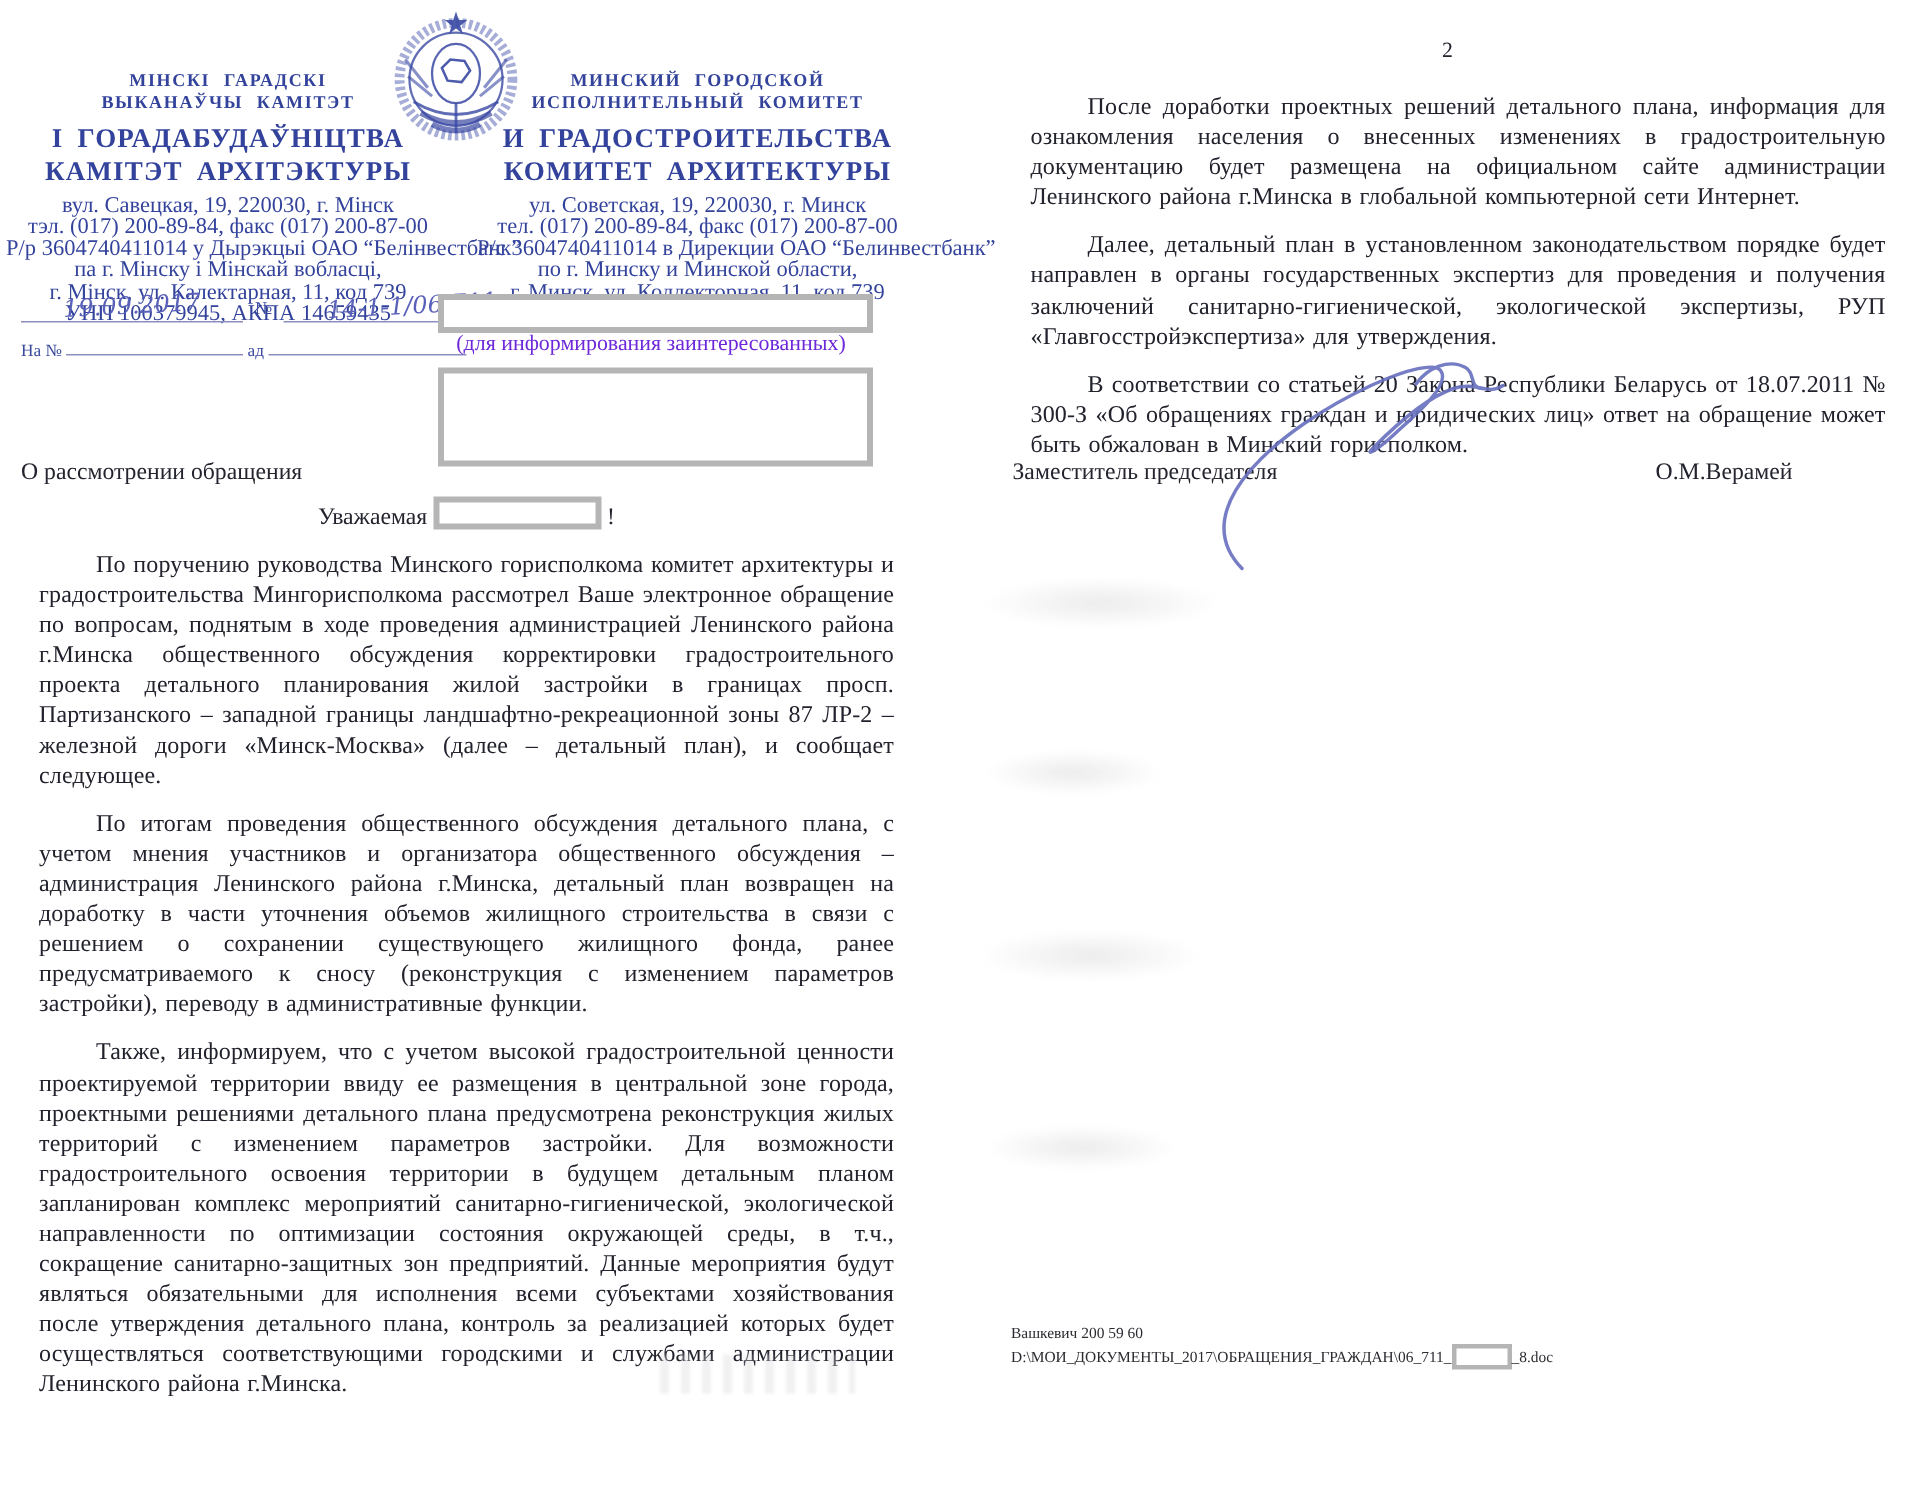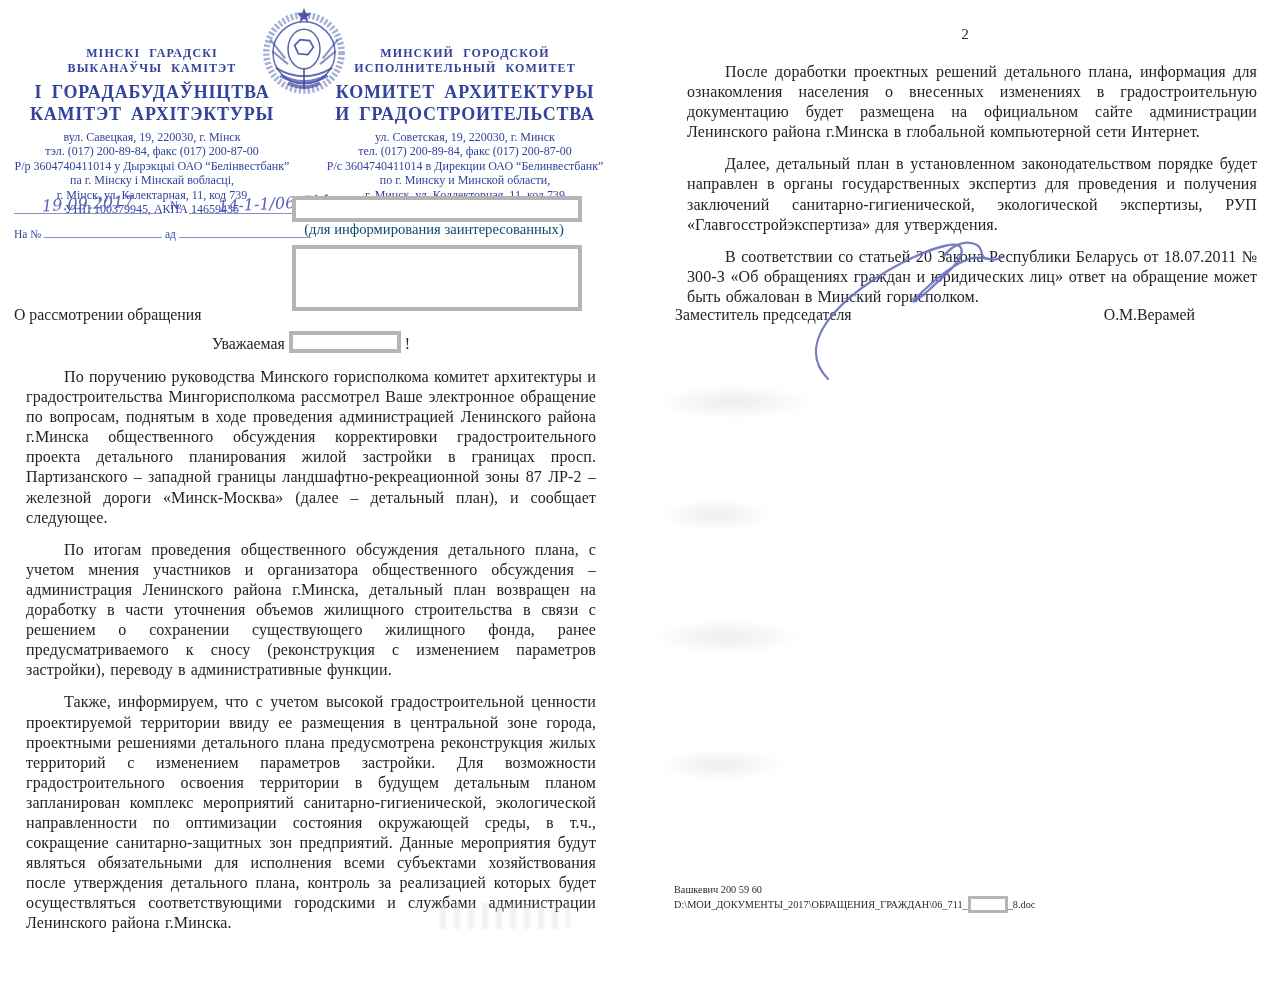--- a/index.html
+++ b/index.html
@@ -11,36 +11,36 @@
   #page1{left:0;width:632px;height:1002px;}
   #page2{left:660px;width:620px;height:1002px;}
 
   
   .lh-col{position:absolute;text-align:center;color:#33439c;}
   #lh-left{left:4px;top:46px;width:296px;}
   #lh-right{left:318px;top:46px;width:294px;}
   .lh-org{font-size:12px;font-weight:600;letter-spacing:1.1px;word-spacing:5px;line-height:15px;}
   .lh-title{font-size:18px;font-weight:700;letter-spacing:.8px;word-spacing:4px;line-height:22px;}
   .lh-title-wrap{margin-top:5px;}
-  .lh-addr{font-size:12px;line-height:14.4px;margin-top:5px;white-space:nowrap;font-family:Liberation Serif, serif;}
+  .lh-addr{font-size:15px;line-height:14.4px;margin-top:5px;white-space:nowrap;font-family:Liberation Serif, serif;}
   #arms{position:absolute;left:257px;top:2px;}
 
   
   .printed-blue{color:#39499e;}
   .hw{font-style:italic;color:#5a61b8;font-family:"DejaVu Serif",serif;}
   .uline{display:inline-block;border-bottom:1.4px solid #8a8fc0;text-align:center;}
   #ref-row1{position:absolute;left:14px;top:194px;font-size:16px;}
   #ref-row2{position:absolute;left:14px;top:228px;font-size:11.5px;text-align:right;}
   .tilt{display:inline-block;transform:rotate(-3deg);}
 
   
   .redact{background:#fff;border:4px solid #b5b5b5;}
   #box-a{position:absolute;left:292px;top:196px;width:282px;height:18px;}
   #box-b{position:absolute;left:292px;top:245px;width:282px;height:58px;}
-  #recipient-note{position:absolute;left:284px;top:221px;width:300px;text-align:center;font-size:14.6px;color:#0c4a6e;}
+  #recipient-note{position:absolute;left:284px;top:221px;width:300px;text-align:center;font-size:14.6px;color:#6d28d9;}
   .redact-inline{display:inline-block;background:#fff;border:4px solid #b5b5b5;vertical-align:-4px;}
 
   #subject{position:absolute;left:14px;top:306px;font-size:15.8px;text-align:center;}
   #salutation{position:absolute;left:14px;top:331px;width:594px;text-align:center;font-size:15.8px;}
 
   .bodytext{position:absolute;font-size:16px;line-height:20.1px;text-align:justify;letter-spacing:.1px;word-spacing:1px;color:#21222c;}
   #body1{left:14px;top:355px;width:594px;}
   #body2{left:15px;top:50px;width:594px;}
   .bodytext p{margin:12px;text-indent:38px;}
 
@@ -95,22 +95,22 @@
       <div>па г. Мінску і Мінскай вобласці,</div>
       <div>г. Мінск, ул. Калектарная, 11, код 739</div>
       <div>УНП 100379945, АКПА 14659435</div>
     </div>
   </div>
 
   <div class="lh-col" id="lh-right">
     <div class="lh-org">МИНСКИЙ ГОРОДСКОЙ</div>
     <div class="lh-org">ИСПОЛНИТЕЛЬНЫЙ КОМИТЕТ</div>
     <div class="lh-title-wrap">
+      <div class="lh-title">И ГРАДОСТРОИТЕЛЬСТВА</div>
       <div class="lh-title">КОМИТЕТ АРХИТЕКТУРЫ</div>
-      <div class="lh-title">И ГРАДОСТРОИТЕЛЬСТВА</div>
     </div>
     <div class="lh-addr">
       <div>ул. Советская, 19, 220030, г. Минск</div>
       <div>тел. (017) 200-89-84, факс (017) 200-87-00</div>
       <div>Р/с 3604740411014 в Дирекции ОАО “Белинвестбанк”</div>
       <div>по г. Минску и Минской области,</div>
       <div>г. Минск, ул. Коллекторная, 11, код 739</div>
       <div>УНП 100379945, ОКПО 14659435</div>
     </div>
   </div>

